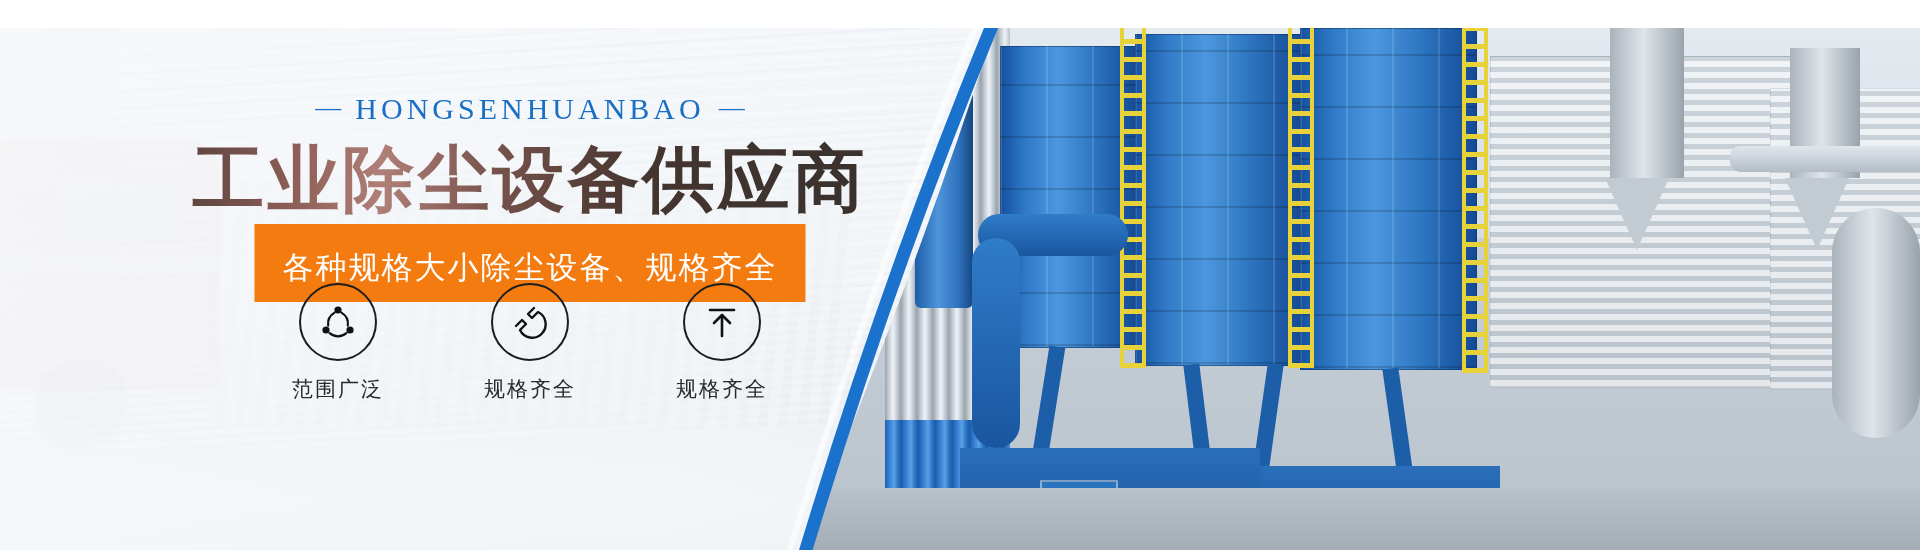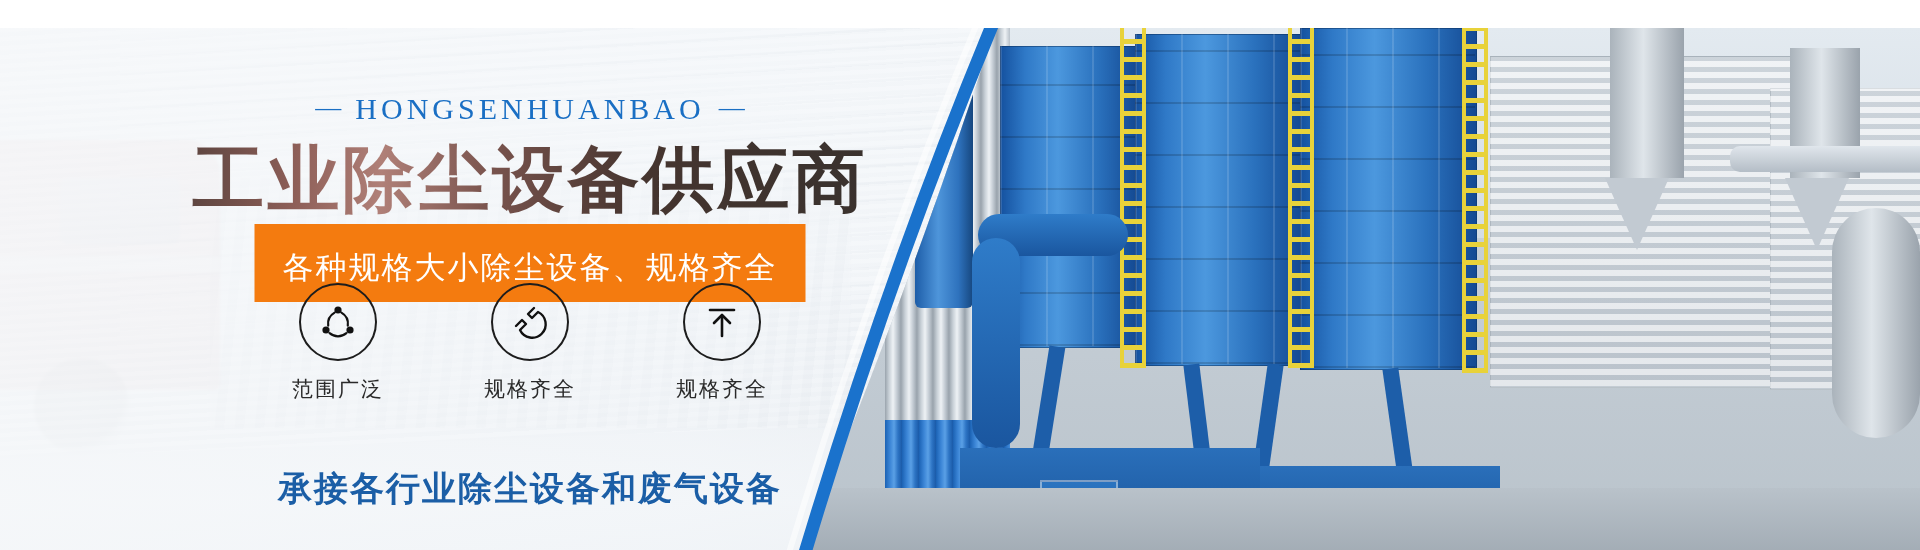--- a/index.html
+++ b/index.html
@@ -418,16 +418,15 @@
             <line x1="8" y1="8" x2="32" y2="8" stroke="#111" stroke-width="2.6" stroke-linecap="round"></line>
             <line x1="20" y1="34" x2="20" y2="14" stroke="#111" stroke-width="2.6" stroke-linecap="round"></line>
             <polyline points="12,21 20,13 28,21" fill="none" stroke="#111" stroke-width="2.6" stroke-linecap="round" stroke-linejoin="round"></polyline>
           </svg>
         </div>
         <div class="feat-label">规格齐全</div>
       </div>
 
     </div>
 
-    <div class="tagline">承接各行业除尘设备和废气设备</div>
   </div>
 
 </div>
 
 </body></html>

